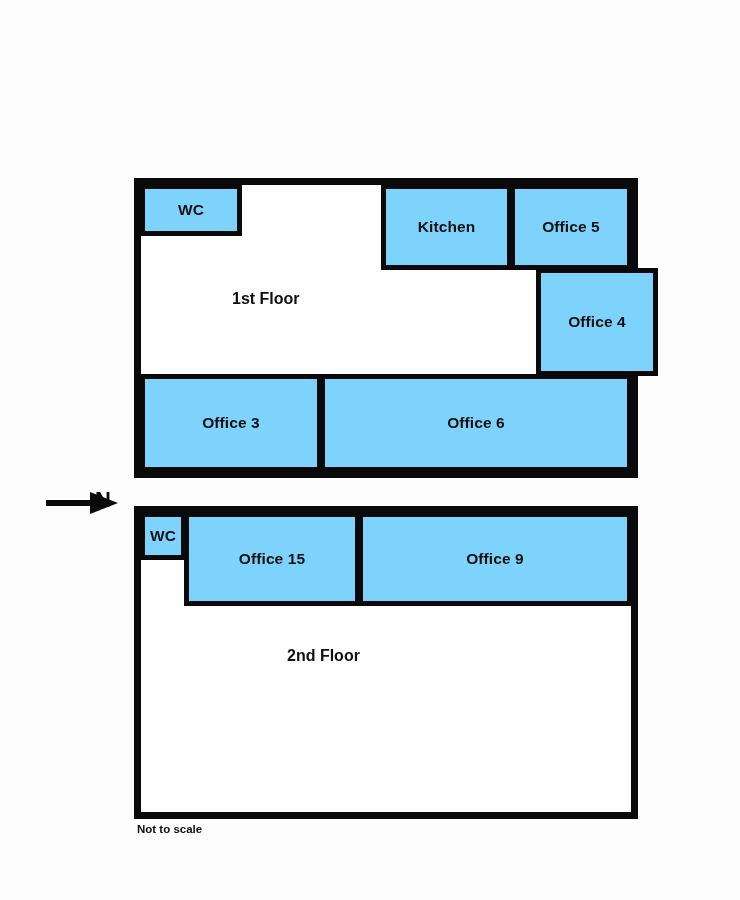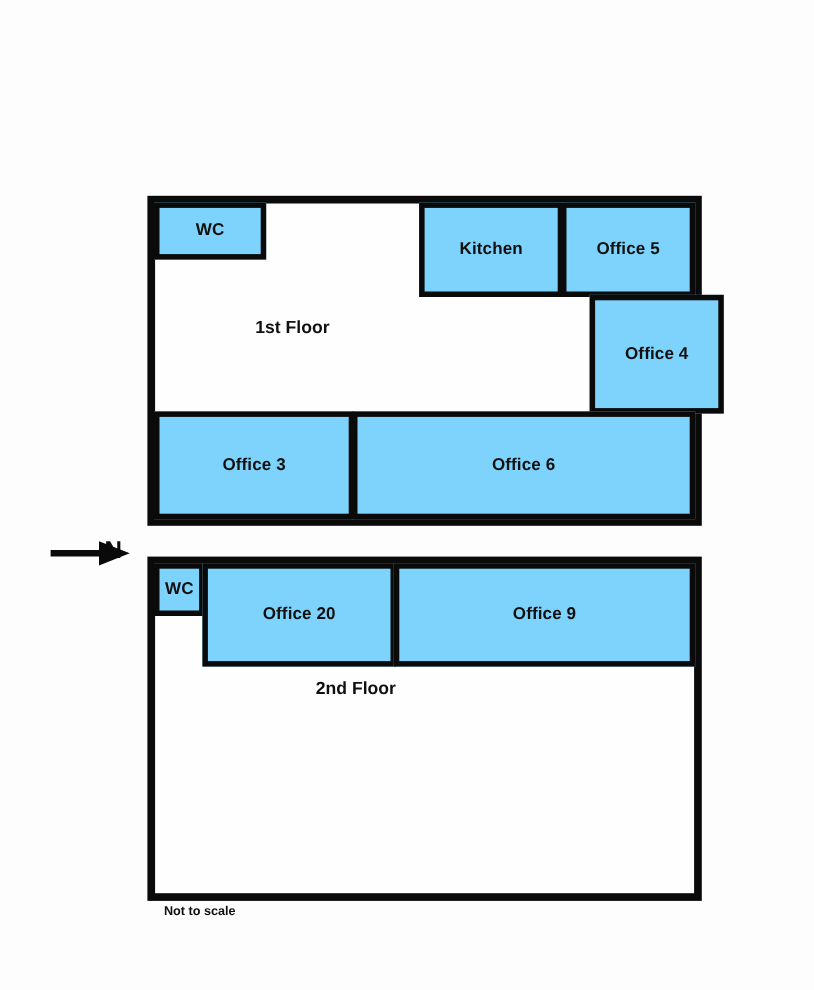--- a/index.html
+++ b/index.html
@@ -75,21 +75,21 @@
     top: 489px;
     font-size: 22px;
     font-weight: bold;
     color: #0a0a0a;
     line-height: 1;
   }
 
   
   #scale-note {
     position: absolute;
-    left: 149px;
+    left: 137px;
     top: 823px;
     font-size: 11.5px;
     font-weight: bold;
     color: #101010;
     white-space: nowrap;
   }
 </style>
 </head>
 <body>
 
@@ -123,31 +123,31 @@
 
   <span class="floor-caption" id="caption-floor-1" style="left: 232px; top: 290px;">1st Floor</span>
 
   <div class="building" id="shell-floor-2" style="left: 134px; top: 506px; width: 504px; height: 313px;"></div>
 
   <div class="room" id="room-wc-2" style="left: 140px; top: 512px; width: 46px; height: 48px;">
     <span class="room-label">WC</span>
   </div>
 
   <div class="room" id="room-office-10" style="left: 184px; top: 512px; width: 176px; height: 94px;">
-    <span class="room-label">Office 20</span>
+    <span class="room-label">Office 15</span>
   </div>
 
   <div class="room" id="room-office-9" style="left: 358px; top: 512px; width: 274px; height: 94px;">
     <span class="room-label">Office 9</span>
   </div>
 
 
 
 
-  <span class="floor-caption" id="caption-floor-2" style="left: 287px; top: 618px;">2nd Floor</span>
+  <span class="floor-caption" id="caption-floor-2" style="left: 287px; top: 647px;">2nd Floor</span>
 
   <div id="north-arrow">
     <svg width="78" height="34" viewBox="0 0 78 34" xmlns="http://www.w3.org/2000/svg">
       <path d="M2 14 H46 V6 L74 17 L46 28 V20 H2 Z" fill="#0a0a0a"></path>
     </svg>
   </div>
   <span id="north-letter">N</span>
 
   <span id="scale-note">Not to scale</span>
 

